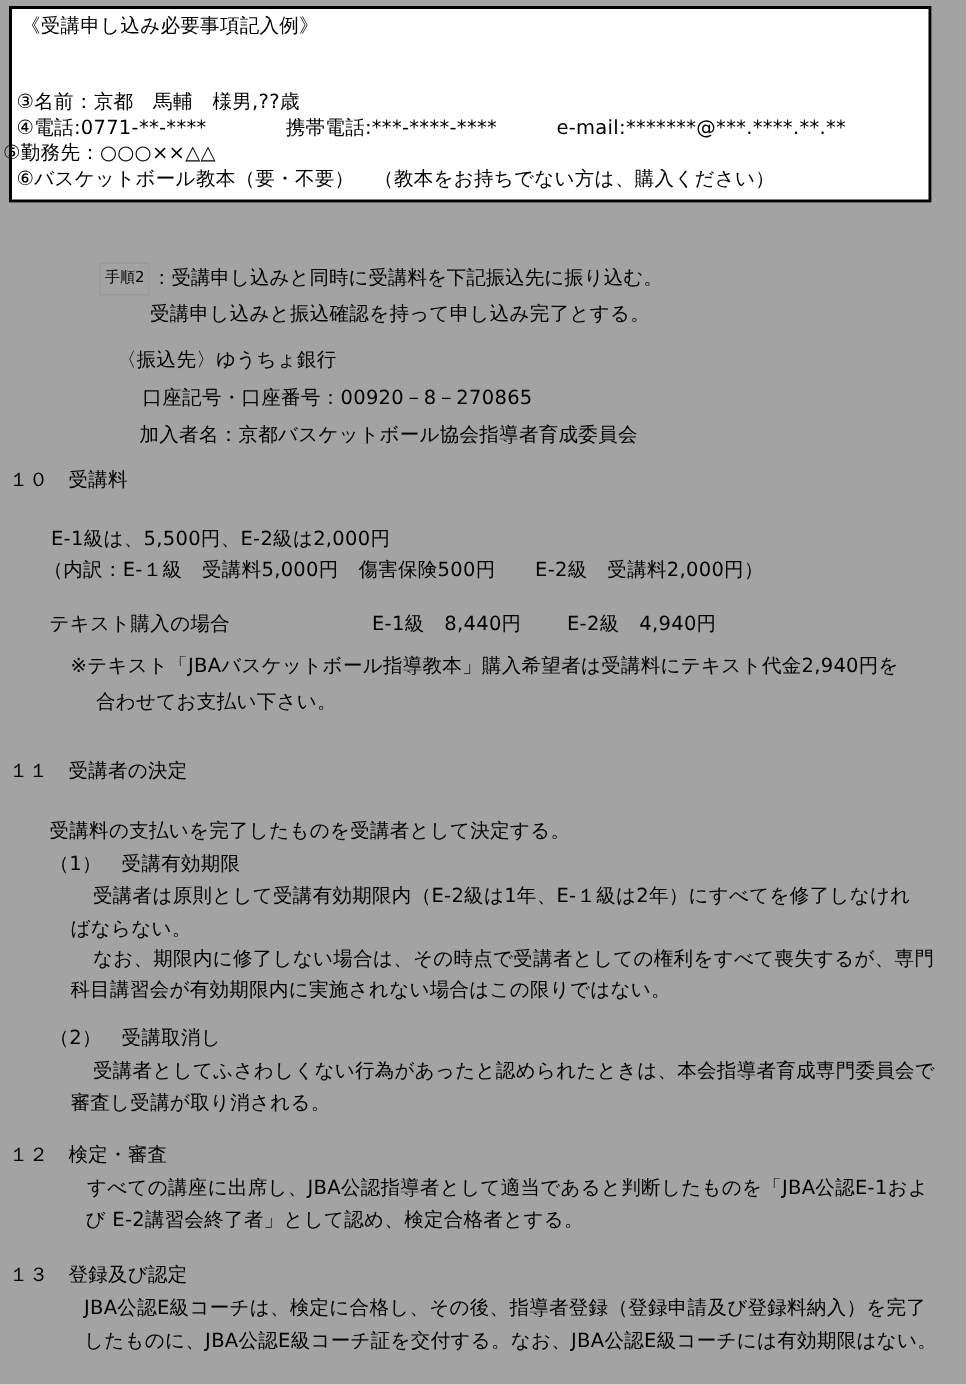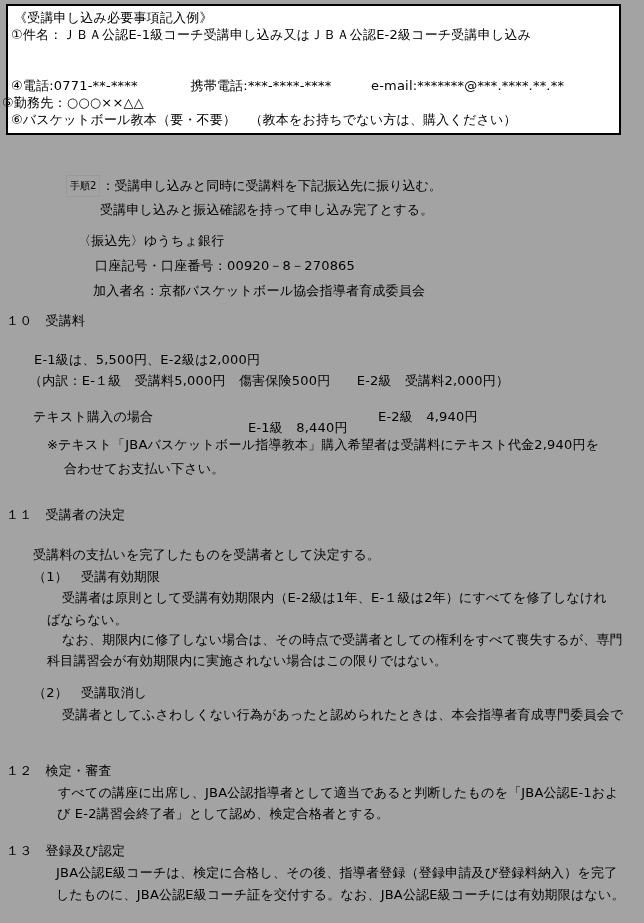--- a/index.html
+++ b/index.html
@@ -35,53 +35,54 @@
   }
   .step-text { font-size:13px; line-height:17px; white-space:pre; padding-top:2px; }
 </style>
 </head>
 <body>
 
 <div class="page">
 
   <div class="example-box"></div>
   <div class="ln" style="left:14px; top:9px;">《受講申し込み必要事項記入例》</div>
-  <div class="ln" style="left:11px; top:26px;">①件名：ＪＢＡ公認E-1級コーチ受講申し込み又はＪＢＡ公認E-2級コーチ受講申し込み</div>
+  <div class="ln" style="left:11px; top:60px;">③名前：京都　馬輔　様男,??歳</div>
   <div class="ln" style="left:11px; top:77px;">④電話:0771-**-****　　　　携帯電話:***-****-****　　　e-mail:*******@***.****.**.**</div>
   <div class="ln" style="left:2px; top:94px;">⑤勤務先：○○○××△△</div>
   <div class="ln" style="left:11px; top:111px;">⑥バスケットボール教本（要・不要）　（教本をお持ちでない方は、購入ください）</div>
 
   <div class="step-row">
     <span class="step-label">手順2</span>
     <span class="step-text">：受講申し込みと同時に受講料を下記振込先に振り込む。</span>
   </div>
   <div class="ln" style="left:100px; top:201px;text-align:center;">受講申し込みと振込確認を持って申し込み完了とする。</div>
 
   <div class="ln" style="left:78px; top:232px;">〈振込先〉ゆうちょ銀行</div>
   <div class="ln" style="left:95px; top:257px;">口座記号・口座番号：00920－8－270865</div>
   <div class="ln" style="left:93px; top:282px;">加入者名：京都バスケットボール協会指導者育成委員会</div>
 
   <div class="ln" style="left:6px;  top:312px;">１０　受講料</div>
   <div class="ln" style="left:34px; top:351px;">E-1級は、5,500円、E-2級は2,000円</div>
   <div class="ln" style="left:29px; top:372px;">（内訳：E-１級　受講料5,000円　傷害保険500円　　E-2級　受講料2,000円）</div>
   <div class="ln" style="left:33px; top:408px;">テキスト購入の場合</div>
-  <div class="ln" style="left:248px; top:408px;margin-top:11px;">E-1級　8,440円</div>
+  <div class="ln" style="left:248px; top:408px;">E-1級　8,440円</div>
   <div class="ln" style="left:378px; top:408px;">E-2級　4,940円</div>
   <div class="ln" style="left:47px; top:436px;">※テキスト「JBAバスケットボール指導教本」購入希望者は受講料にテキスト代金2,940円を</div>
   <div class="ln" style="left:64px; top:460px;">合わせてお支払い下さい。</div>
 
   <div class="ln" style="left:6px;  top:506px;">１１　受講者の決定</div>
   <div class="ln" style="left:33px; top:546px;">受講料の支払いを完了したものを受講者として決定する。</div>
   <div class="ln" style="left:33px; top:568px;">（1）　受講有効期限</div>
   <div class="ln" style="left:62px; top:589px;">受講者は原則として受講有効期限内（E-2級は1年、E-１級は2年）にすべてを修了しなけれ</div>
   <div class="ln" style="left:47px; top:611px;">ばならない。</div>
   <div class="ln" style="left:62px; top:631px;">なお、期限内に修了しない場合は、その時点で受講者としての権利をすべて喪失するが、専門</div>
   <div class="ln" style="left:47px; top:652px;">科目講習会が有効期限内に実施されない場合はこの限りではない。</div>
   <div class="ln" style="left:33px; top:684px;">（2）　受講取消し</div>
   <div class="ln" style="left:62px; top:706px;">受講者としてふさわしくない行為があったと認められたときは、本会指導者育成専門委員会で</div>
+  <div class="ln" style="left:47px; top:727px;">審査し受講が取り消される。</div>
 
   <div class="ln" style="left:6px;  top:762px;">１２　検定・審査</div>
   <div class="ln" style="left:58px; top:784px;">すべての講座に出席し、JBA公認指導者として適当であると判断したものを「JBA公認E-1およ</div>
   <div class="ln" style="left:57px; top:805px;">び E-2講習会終了者」として認め、検定合格者とする。</div>
 
   <div class="ln" style="left:6px;  top:842px;">１３　登録及び認定</div>
   <div class="ln" style="left:56px; top:864px;">JBA公認E級コーチは、検定に合格し、その後、指導者登録（登録申請及び登録料納入）を完了</div>
   <div class="ln" style="left:56px; top:886px;">したものに、JBA公認E級コーチ証を交付する。なお、JBA公認E級コーチには有効期限はない。</div>
 
 </div>

